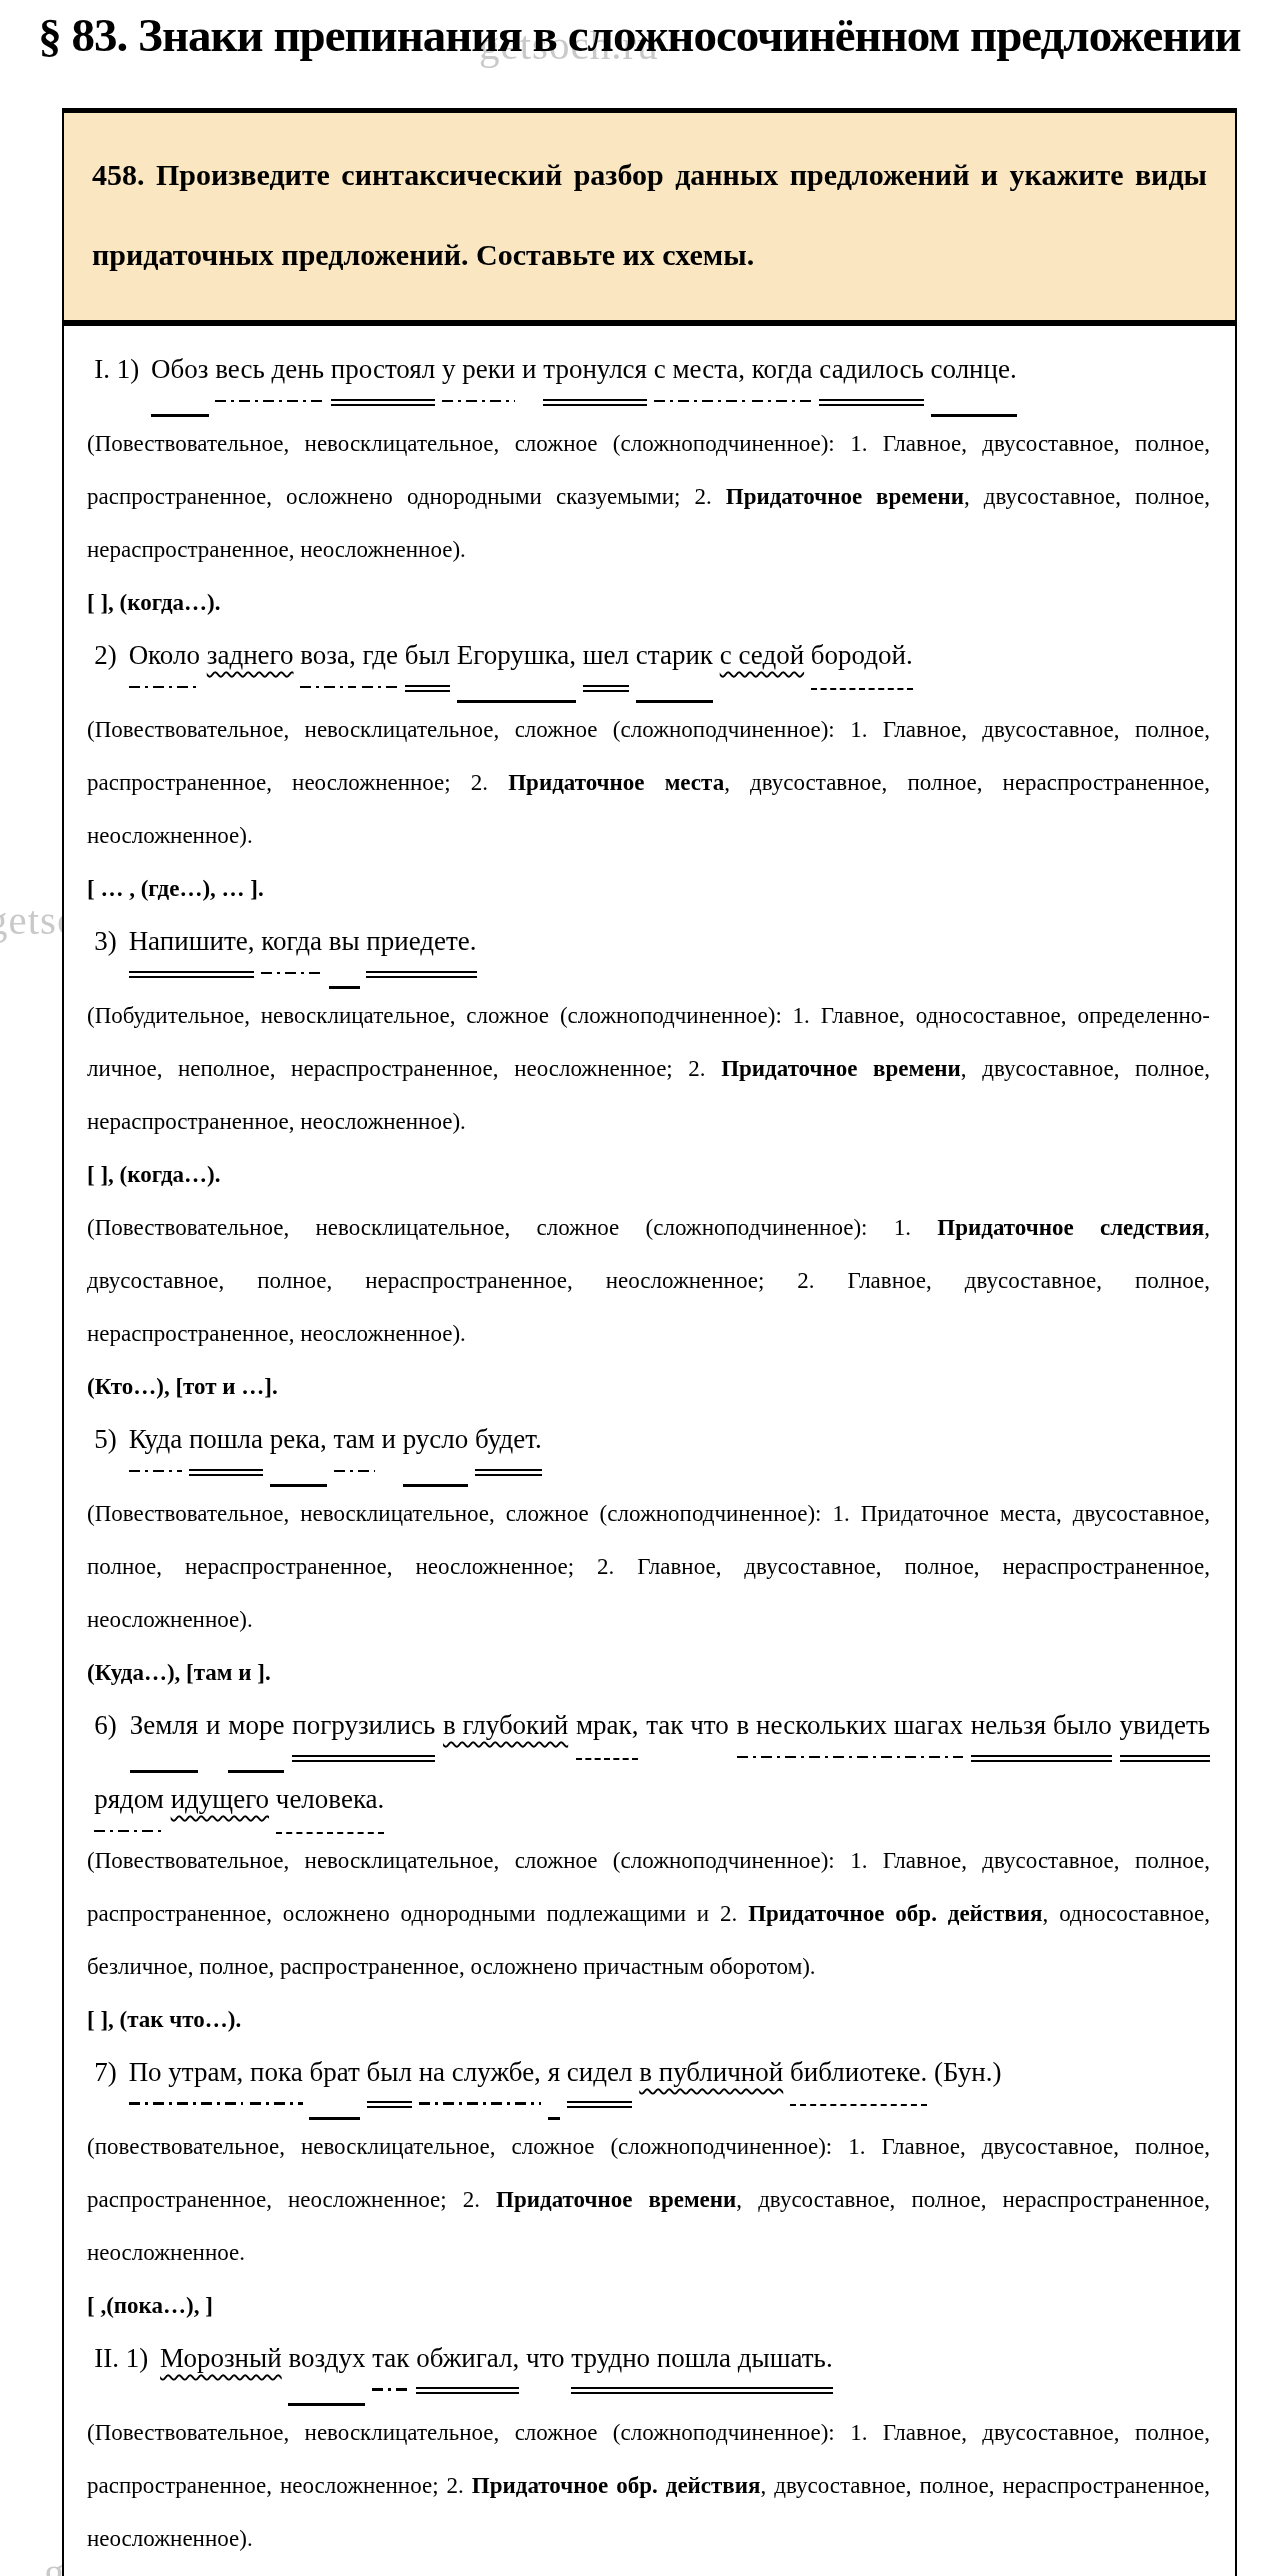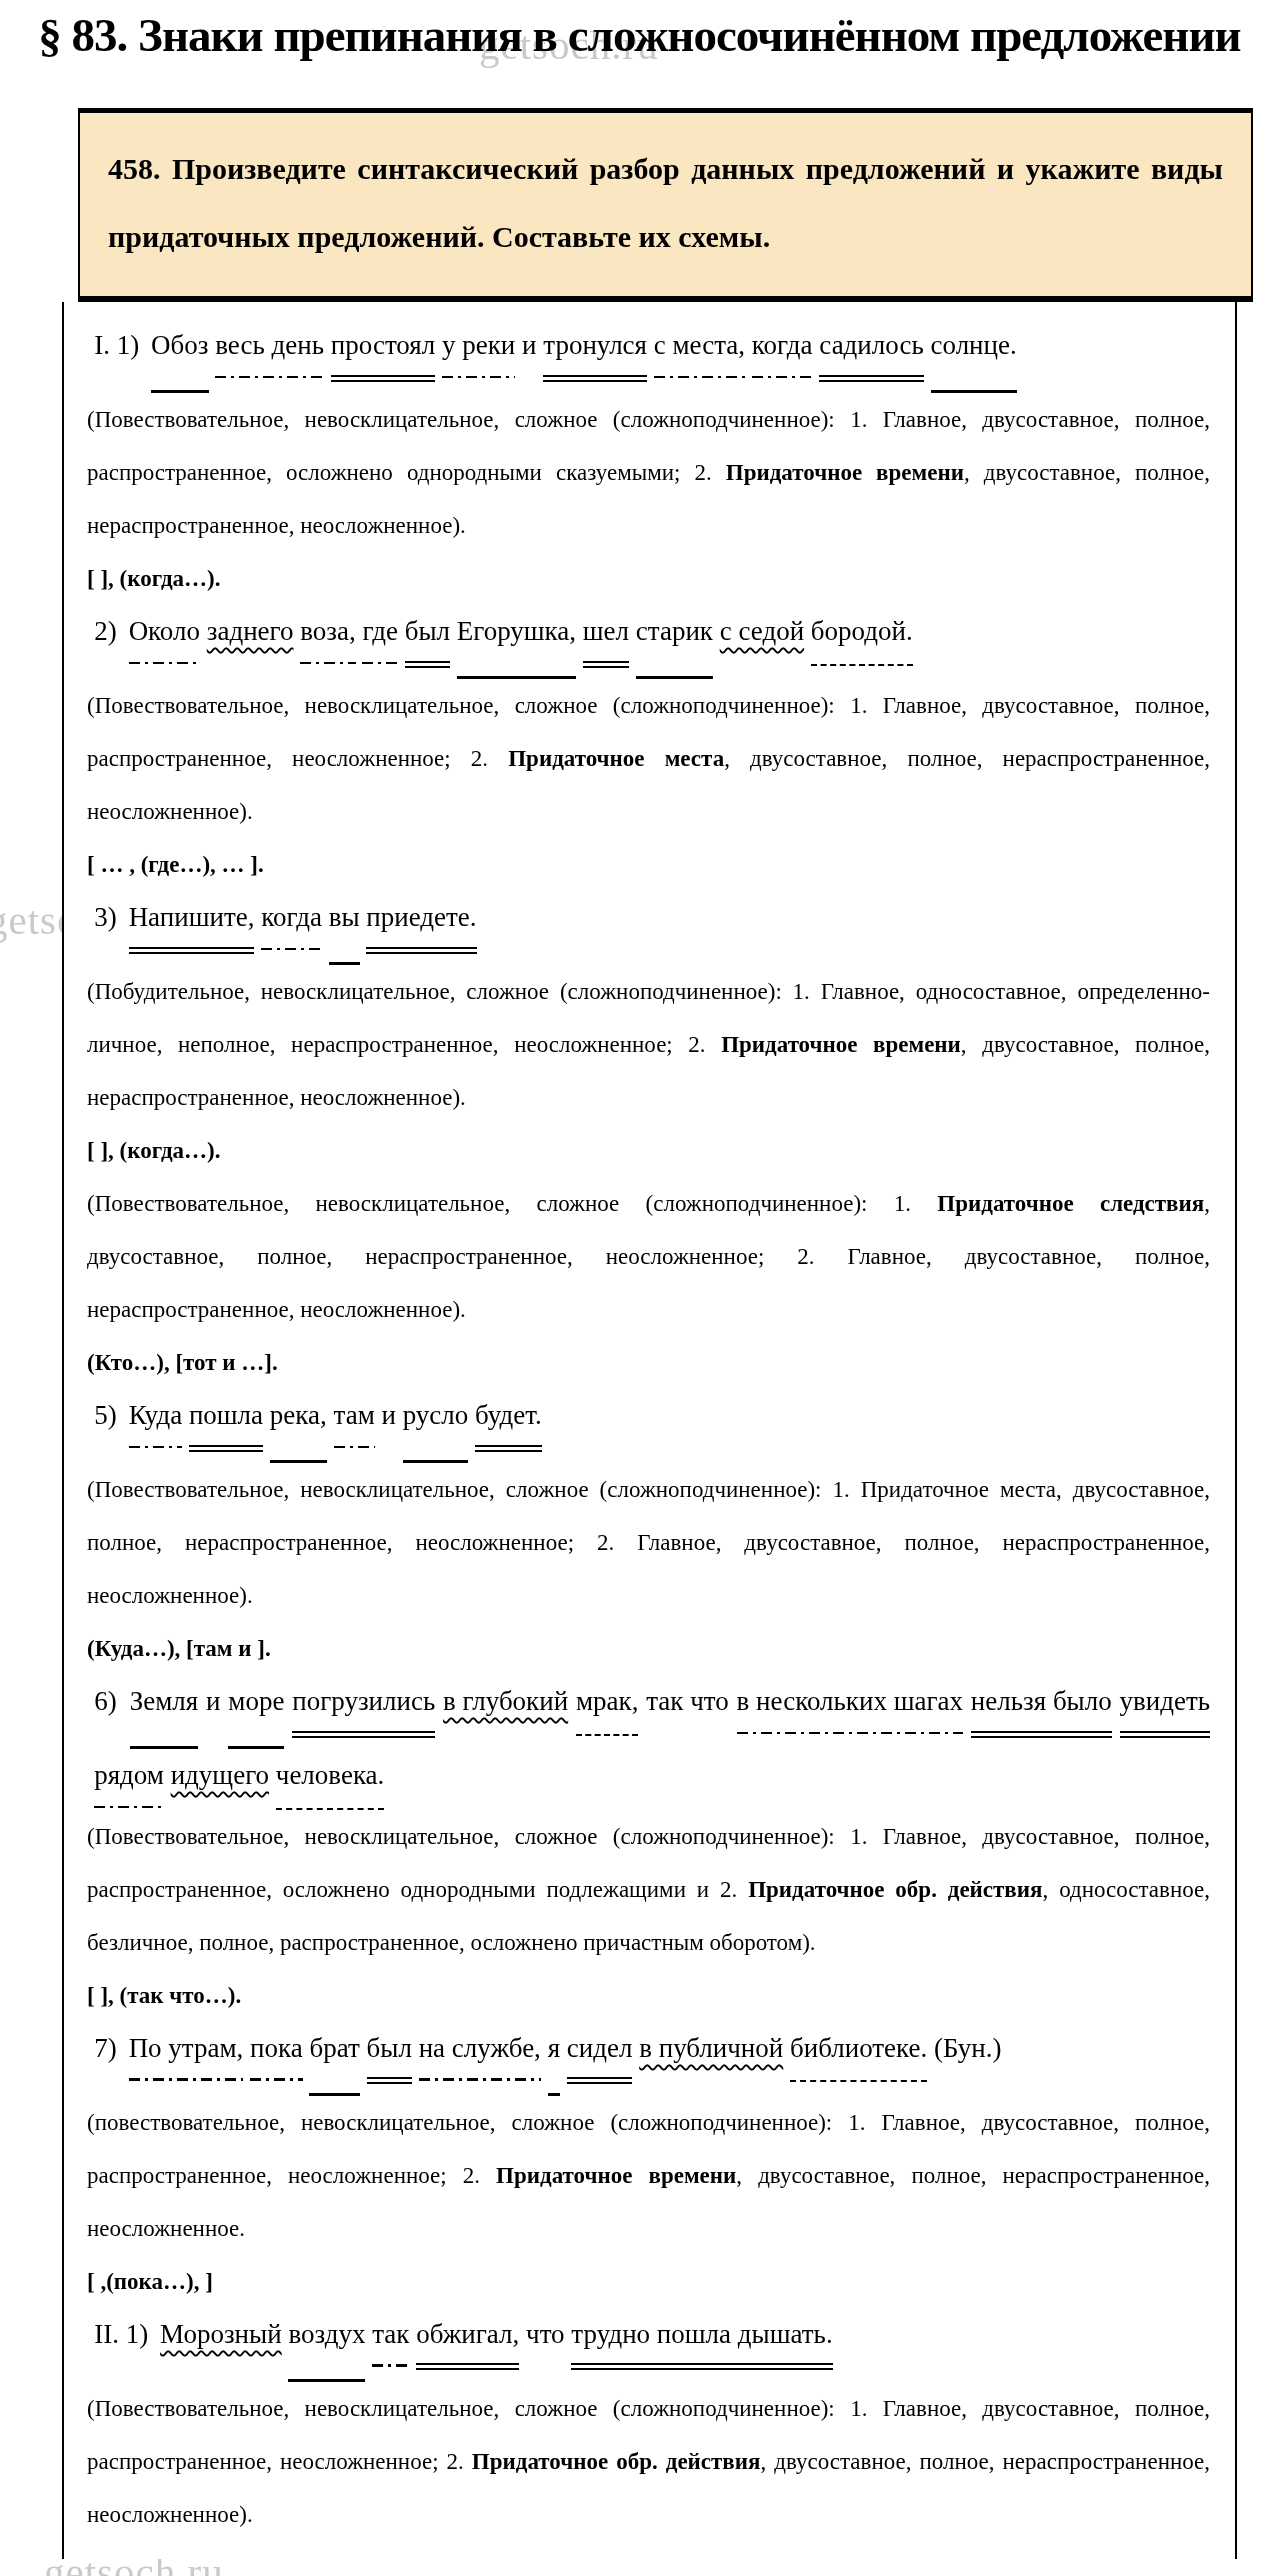--- a/index.html
+++ b/index.html
@@ -17,21 +17,21 @@
   .title{
     position:absolute;left:0;top:8px;width:1279px;z-index:1;
     text-align:center;font-weight:bold;font-size:47px;margin:0;
     letter-spacing:-1px;
   }
   .frame{position:absolute;left:62px;top:108px;width:1175px;z-index:1;}
   .task-box{
     box-sizing:border-box;width:100%;
     border:2.6px solid #000;border-top-width:5.7px;border-bottom-width:6.2px;
     padding:21.6px 28px 25px 28px;
-    font-size:30px;font-weight:bold;line-height:68px;text-align:justify;margin-left:16px;
+    font-size:30px;font-weight:bold;line-height:80px;text-align:justify;
   }
   .solution-box{
     box-sizing:border-box;width:100%;background:#fff;
     border-left:2.6px solid #000;border-right:2.6px solid #000;
     padding:17.5px 25px 18.5px 23px;
   }
   .content p{margin:0;line-height:53px;font-size:23px;}
   p.sentence{font-size:27px;padding-left:7.2px;text-align:justify;}
   p.analysis{text-align:justify;}
   p.scheme{font-weight:bold;}

